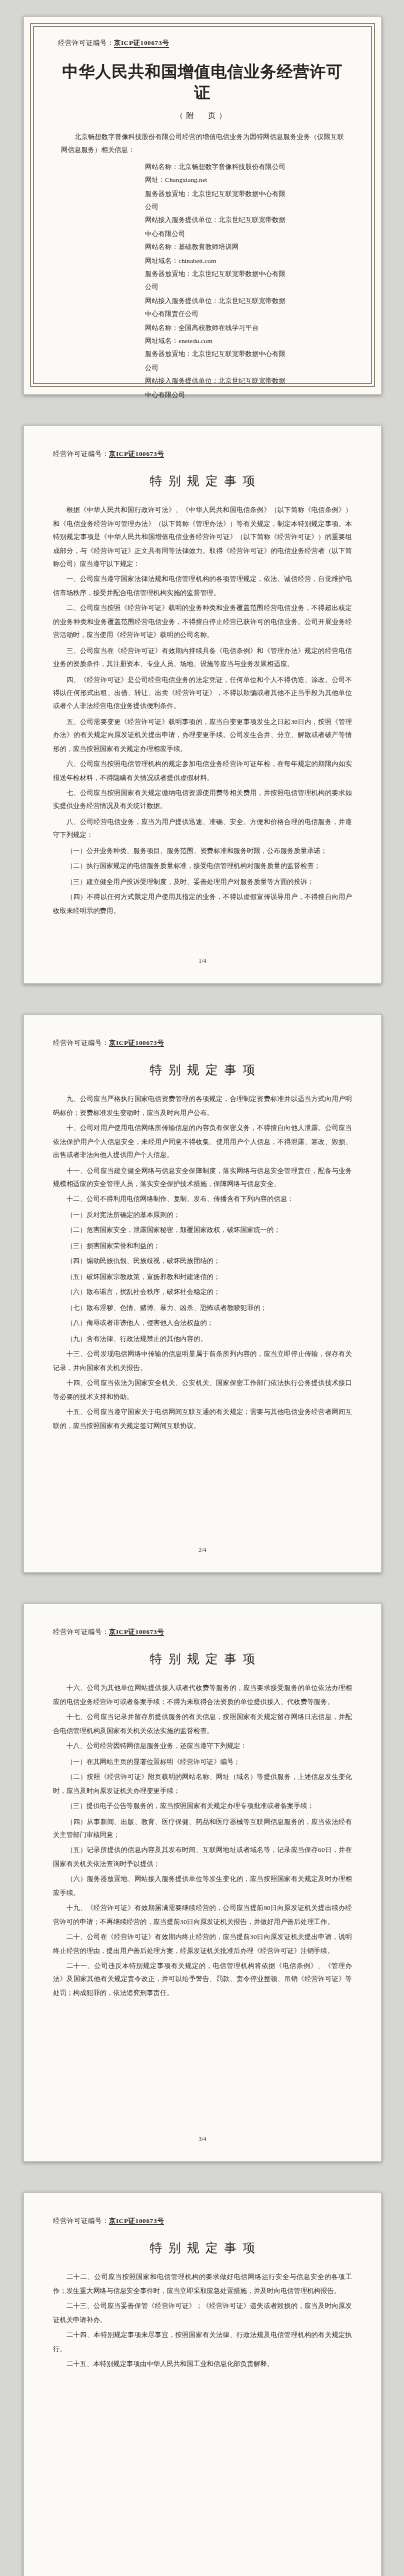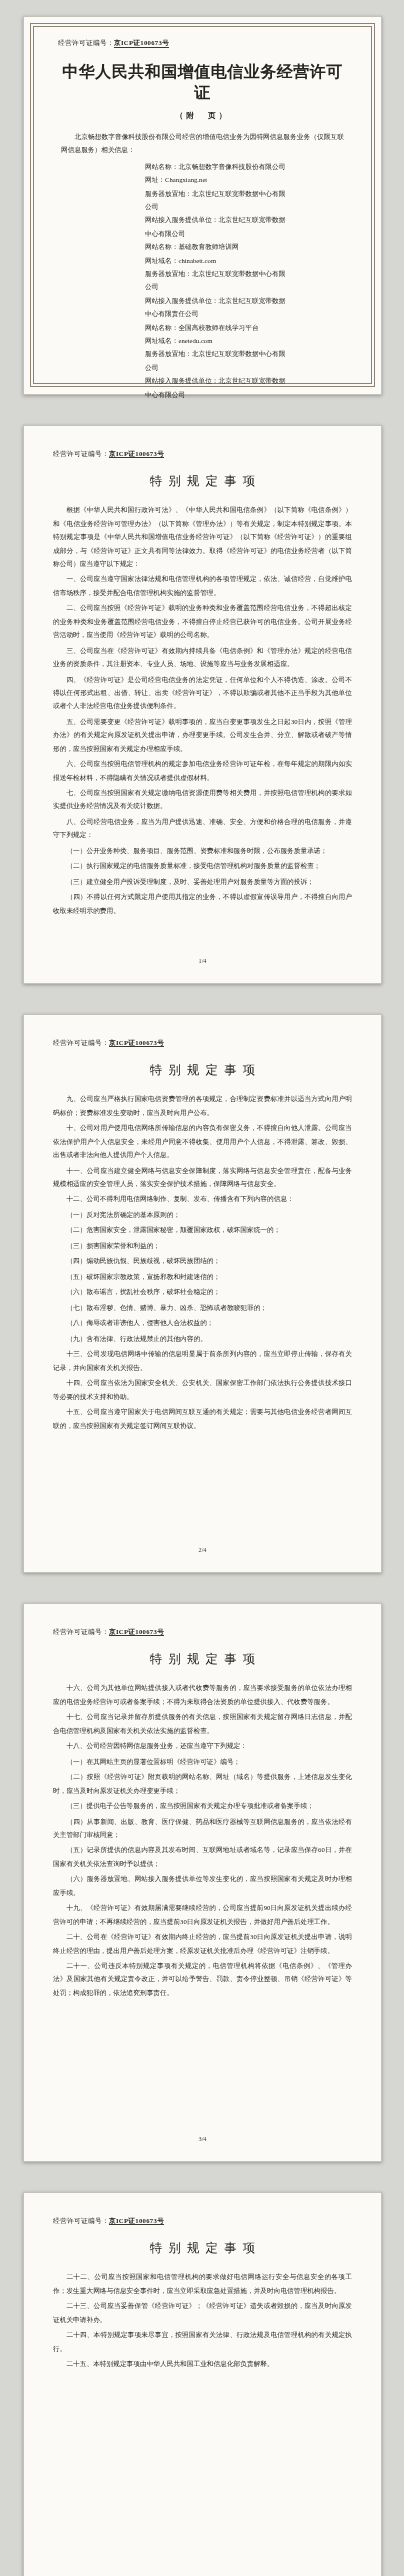--- a/index.html
+++ b/index.html
@@ -57,21 +57,21 @@
   .cert-title {
     margin: 13.4px 0 2.1px 0;
     text-align: center;
     font-size: 16px;
     font-weight: bold;
     letter-spacing: 0.5px;
   }
   .cert-subtitle {
     text-align: center;
     font-size: 7.7px;
-    font-weight: bold;
+    font-weight: normal;
     letter-spacing: 3.1px;
     margin-bottom: 9.3px;
     margin-top: 7px;
   }
   .cert-intro {
     font-size: 6.7px;
     line-height: 2.0;
     text-align: justify;
     text-indent: 2em;
     margin: 0 3.1px 3.1px 3.1px;

